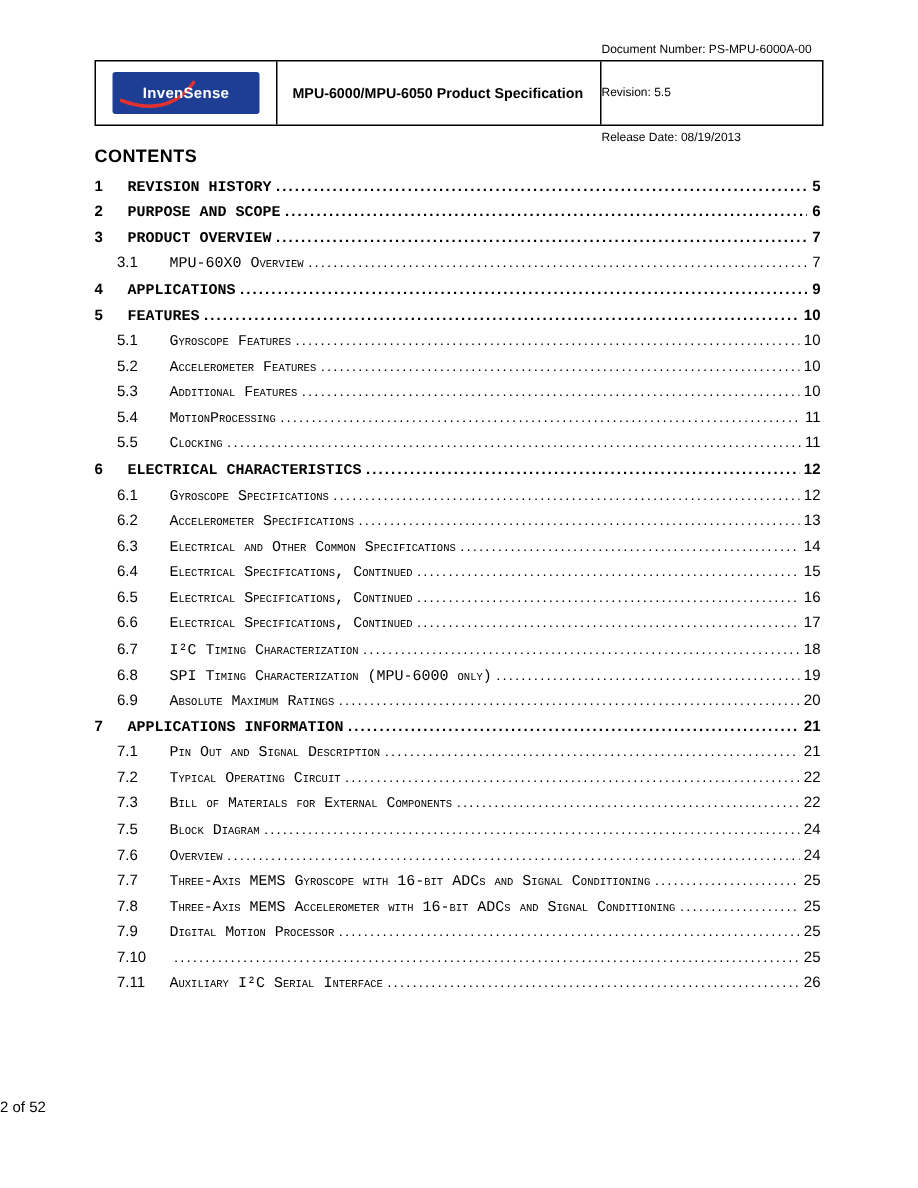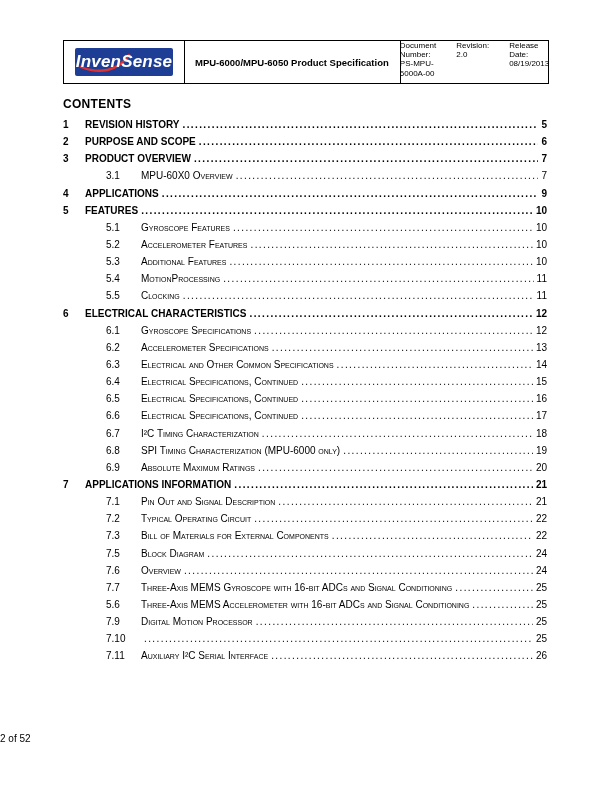--- a/index.html
+++ b/index.html
@@ -27,50 +27,50 @@
   }
   .logo {
     position: relative; width: 98px; height: 28px;
     background: #1d3e94; border-radius: 2px;
     display: flex; align-items: center; justify-content: center;
     overflow: hidden;
   }
   .logo svg { position: absolute; left: 0; top: 0; z-index: 0; }
   .logo-text {
     position: relative; z-index: 1;
-    color: #fff; font-weight: bold; font-style: italic;
-    font-size: 17px; letter-spacing: 0.2px;
+    color: #fff; font-weight: bold; 
+    font-size: 10px; letter-spacing: 0.2px;
   }
   .cell-title { flex: 1; display: flex; align-items: center; padding-left: 10px; }
   .title-text { font-weight: bold; font-size: 9.5px; text-align: right; }
   .cell-info {
-    width: 148px; display: flex; flex-direction: row;
+    width: 148px; display: flex; flex-direction: column;
     justify-content: center; padding-left: 0; gap: 20px;
   }
   .info-line { font-size: 8px; line-height: 1.15; }
 
   
   .contents-heading {
     position: absolute; left: 63px; top: 97px;
     font-size: 12px; font-weight: bold; letter-spacing: 0.3px;
   }
 
   
   .toc { position: absolute; left: 63px; top: 119px; width: 484px; }
   .toc-row {
     display: flex; align-items: baseline;
     height: 17.15px; font-size: 10px;
     cursor: pointer;
   }
   .toc-row.level1 { font-weight: bold; }
   .toc-row.level1 .num { width: 22px; flex: none; }
   .toc-row.level2 { padding-left: 15px; }
-  .toc-row.level2 .num { width: 35px; flex: none; margin-left: 28px; }
+  .toc-row.level2 .num { width: 35px; flex: none; }
   .toc-row.level2 .label { font-variant: small-caps; text-align: right; }
-  .label { white-space: nowrap; }
+  .label { white-space: nowrap; font-family: Liberation Mono, monospace; }
   .leader { flex: 1; overflow: hidden; white-space: nowrap; margin: 0 3px; min-width: 8px; }
   .leader::after {
     content: "......................................................................................................................................................................................................";
     letter-spacing: 1.4px;
   }
   .page-num { flex: none; }
 
   
   .footer {
     position: absolute; left: 0; right: 0; top: 733px;
@@ -89,21 +89,21 @@
           <path d="M6 19 C 24 26, 42 24, 54 7" stroke="#e03131" stroke-width="2.4" fill="none" stroke-linecap="round"></path>
         </svg>
         <span class="logo-text">InvenSense</span>
       </div>
     </div>
     <div class="cell-title">
       <span class="title-text">MPU-6000/MPU-6050 Product Specification</span>
     </div>
     <div class="cell-info">
       <span class="info-line">Document Number: PS-MPU-6000A-00</span>
-      <span class="info-line">Revision: 2.0</span>
+      <span class="info-line">Revision: 5.5</span>
       <span class="info-line">Release Date: 08/19/2013</span>
     </div>
   </div>
 
   <div class="contents-heading">CONTENTS</div>
 
   <div class="toc">
       <div class="toc-row level1">
     <span class="num">1</span>
     <span class="label">REVISION HISTORY</span>
@@ -266,21 +266,21 @@
     <span class="leader"></span>
     <span class="page-num">24</span>
   </div>
       <div class="toc-row level2">
     <span class="num">7.7</span>
     <span class="label">Three-Axis MEMS Gyroscope with 16-bit ADCs and Signal Conditioning</span>
     <span class="leader"></span>
     <span class="page-num">25</span>
   </div>
       <div class="toc-row level2">
-    <span class="num">5.6</span>
+    <span class="num">7.8</span>
     <span class="label">Three-Axis MEMS Accelerometer with 16-bit ADCs and Signal Conditioning</span>
     <span class="leader"></span>
     <span class="page-num">25</span>
   </div>
       <div class="toc-row level2">
     <span class="num">7.9</span>
     <span class="label">Digital Motion Processor</span>
     <span class="leader"></span>
     <span class="page-num">25</span>
   </div>

